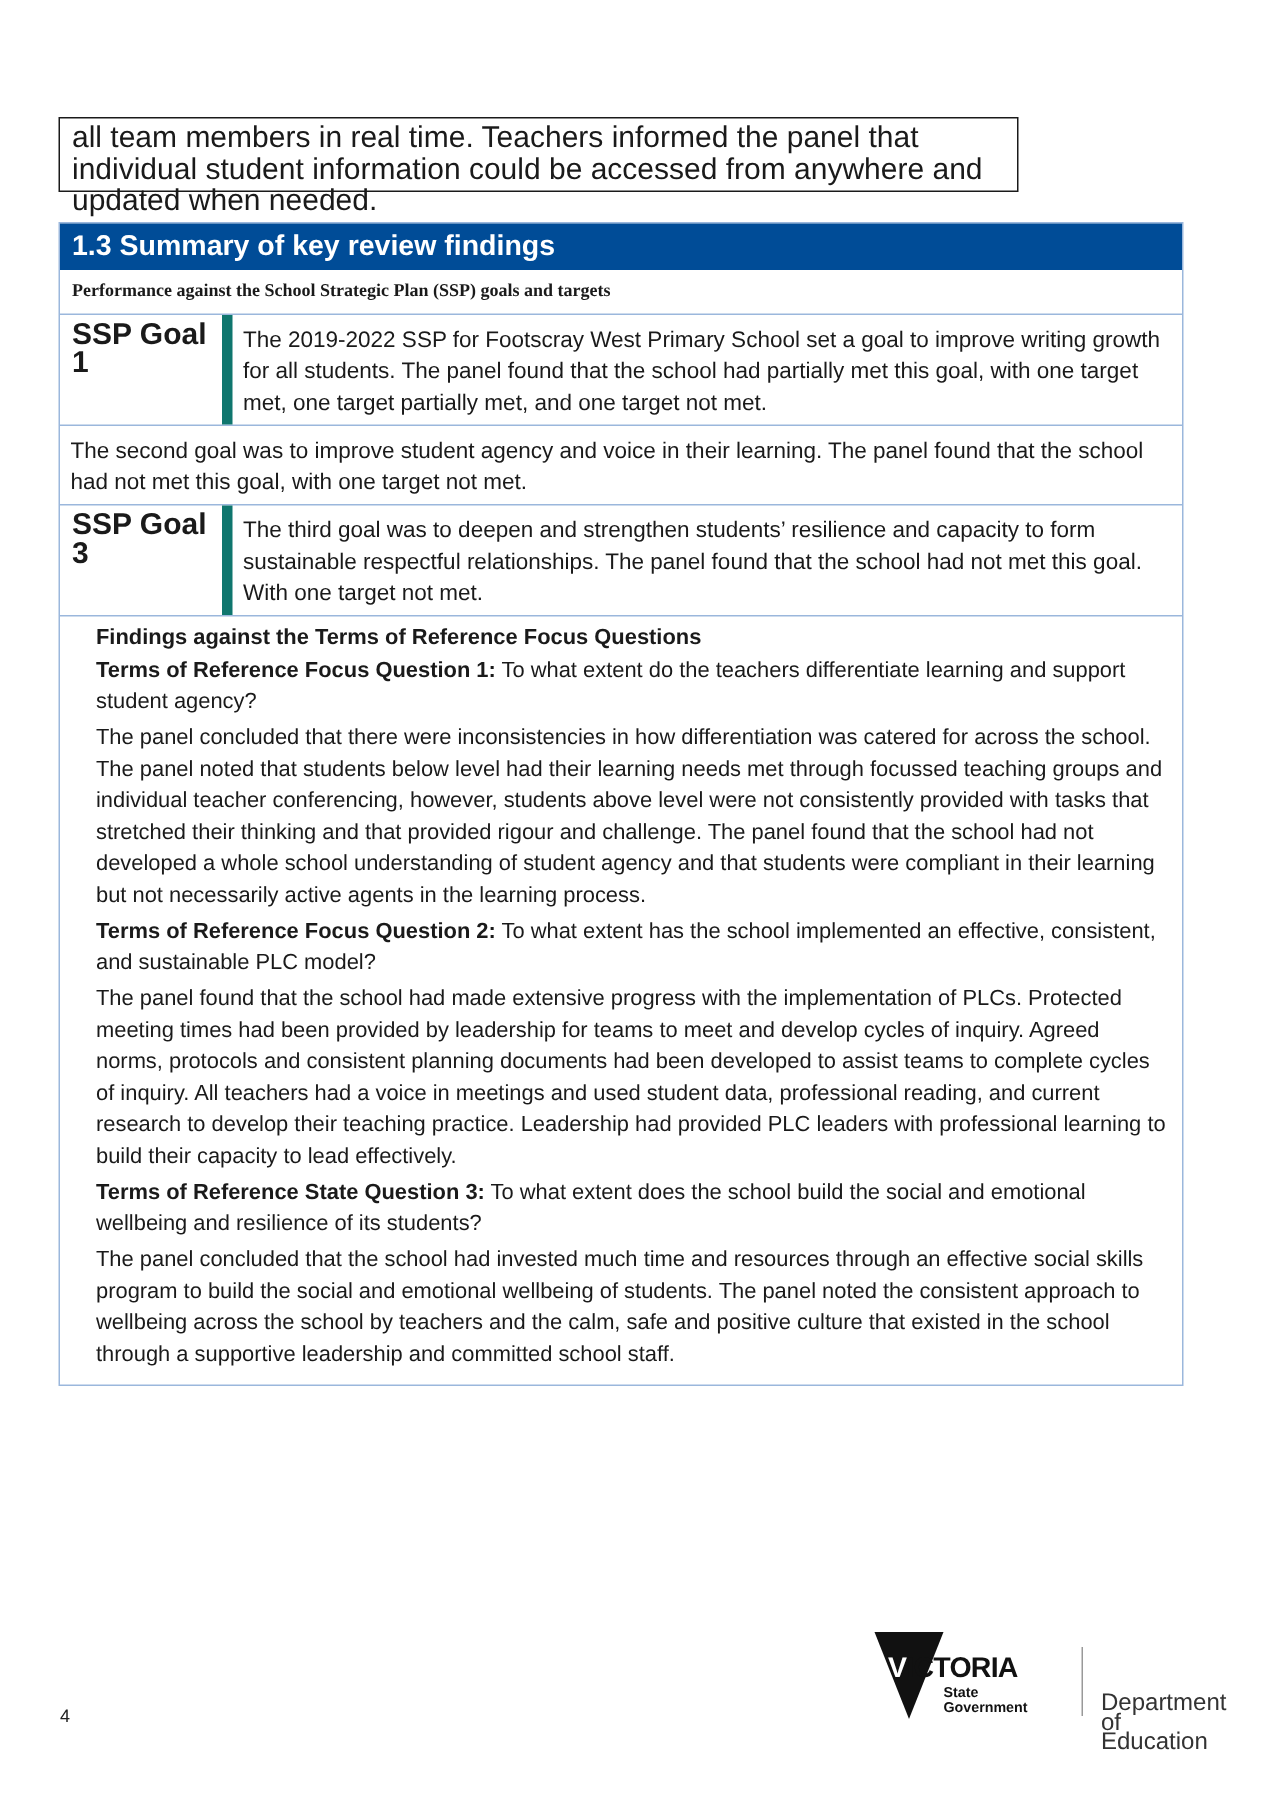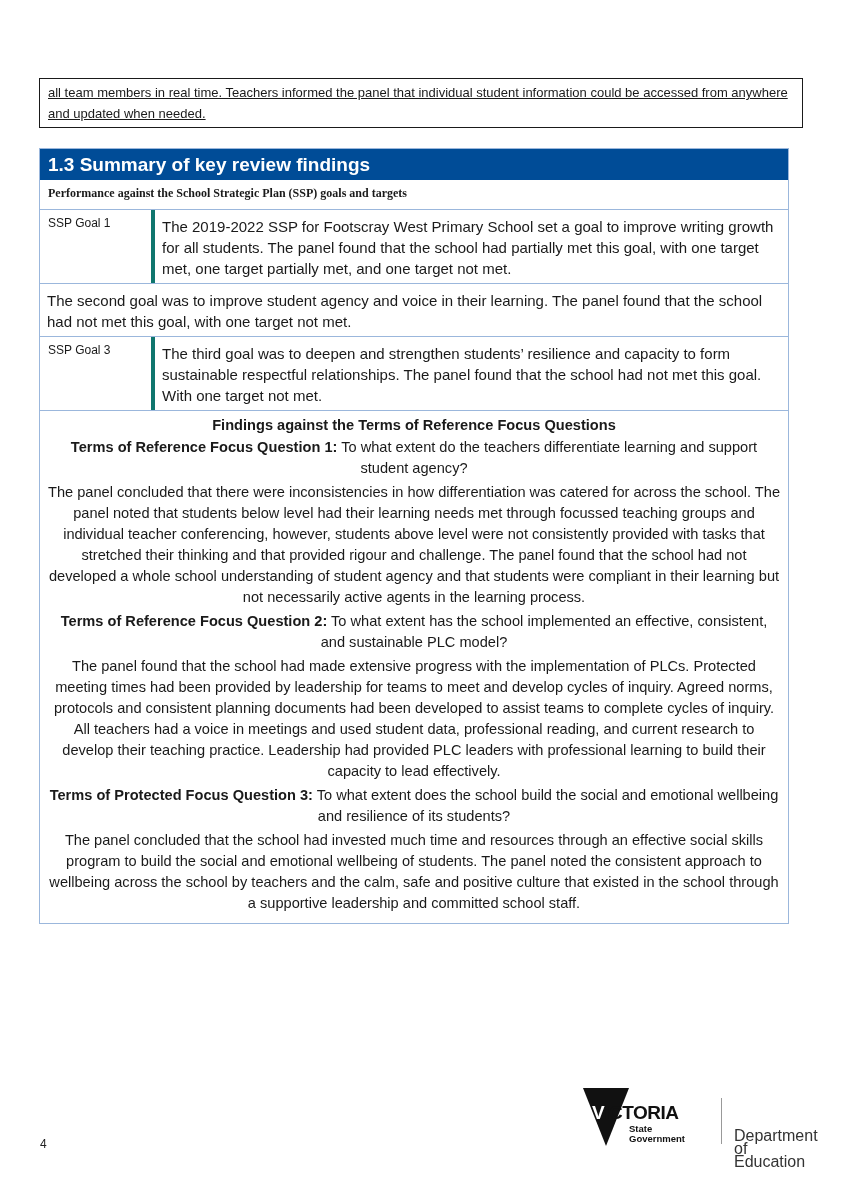--- a/index.html
+++ b/index.html
@@ -1,25 +1,25 @@
 <!DOCTYPE html>
 <html><head>
   <meta charset="utf-8">
   <style>
     html, body { margin: 0; padding: 0; background: #ffffff; }
     body { width: 849px; height: 1200px; position: relative; font-family: "Liberation Sans", sans-serif; color: #1a1a1a; overflow: hidden; }
-    .cont-box { position: absolute; left: 39px; top: 78px; width: 764px; height: 50px; border: 1.5px solid #1a1a1a; box-sizing: border-box; padding: 3px 8px; font-size: 13px; line-height: 21px; text-decoration: underline; }
+    .cont-box { position: absolute; left: 39px; top: 78px; width: 640px; height: 50px; border: 1.5px solid #1a1a1a; box-sizing: border-box; padding: 3px 8px; font-size: 20px; line-height: 21px; }
     .findings { position: absolute; left: 39px; top: 148px; width: 750px; border: 1.5px solid #9bb7dc; box-sizing: border-box; border-collapse: collapse; }
     .f-header { background: #004c97; color: #ffffff; font-weight: bold; font-size: 19px; height: 31px; line-height: 31px; padding: 0 8px; }
     .f-subhead { font-weight: bold; font-size: 12px; padding: 4px 8px 6px 8px; border-bottom: 1.5px solid #9bb7dc; line-height: 19px; font-family: Liberation Serif, serif; }
     .goal-row { display: flex; border-bottom: 1.5px solid #9bb7dc; }
-    .goal-label { width: 115px; flex: 0 0 115px; font-weight: normal; font-size: 12px; padding: 4px 8px; box-sizing: border-box; border-right: 4px solid #0f766e; line-height: 19px; }
+    .goal-label { width: 115px; flex: 0 0 115px; font-weight: bold; font-size: 20px; padding: 4px 8px; box-sizing: border-box; border-right: 7px solid #0f766e; line-height: 19px; }
     .goal-text { flex: 1; font-size: 15px; line-height: 21px; padding: 6px 8px 4px 7px; }
     .tor { padding: 4px 8px 6px 8px; font-size: 14.6px; line-height: 21px; }
-    .tor p { margin: 0 0 3px 0; text-align: center; }
+    .tor p { margin: 0 0 3px 16px; }
     .tor .title { font-weight: bold; margin-bottom: 1px; }
     .tor b { font-weight: bold; }
     .page-num { position: absolute; left: 40px; top: 1137px; font-size: 12px; color: #222; }
     .logo { position: absolute; left: 583px; top: 1088px; width: 230px; height: 62px; }
     .logo-tri { position: absolute; left: 0; top: 0; width: 0; height: 0; border-left: 23px solid transparent; border-right: 23px solid transparent; border-top: 58px solid #111; }
     .logo-victoria { position: absolute; left: 9px; top: 14px; font-weight: 900; font-size: 19px; letter-spacing: -0.5px; color: #111; font-family: "Liberation Sans", sans-serif; }
     .logo-victoria .v { color: #fff; }
     .logo-state { position: absolute; left: 46px; top: 36px; font-size: 9.5px; font-weight: bold; line-height: 10px; color: #111; }
     .logo-divider { position: absolute; left: 138px; top: 10px; width: 1px; height: 46px; background: #999; }
     .logo-dept { position: absolute; left: 151px; top: 3px; font-size: 16px; line-height: 13px; color: #333; margin-top: 38px; }
@@ -49,21 +49,21 @@
 
   <div class="tor">
     <p class="title">Findings against the Terms of Reference Focus Questions</p>
 
     <p><b>Terms of Reference Focus Question 1:</b><span> To what extent do the teachers differentiate learning and support student agency?</span></p>
     <p>The panel concluded that there were inconsistencies in how differentiation was catered for across the school. The panel noted that students below level had their learning needs met through focussed teaching groups and individual teacher conferencing, however, students above level were not consistently provided with tasks that stretched their thinking and that provided rigour and challenge. The panel found that the school had not developed a whole school understanding of student agency and that students were compliant in their learning but not necessarily active agents in the learning process.</p>
 
     <p><b>Terms of Reference Focus Question 2:</b><span> To what extent has the school implemented an effective, consistent, and sustainable PLC model?</span></p>
     <p>The panel found that the school had made extensive progress with the implementation of PLCs. Protected meeting times had been provided by leadership for teams to meet and develop cycles of inquiry. Agreed norms, protocols and consistent planning documents had been developed to assist teams to complete cycles of inquiry. All teachers had a voice in meetings and used student data, professional reading, and current research to develop their teaching practice.  Leadership had provided PLC leaders with professional learning to build their capacity to lead effectively.</p>
 
-    <p><b>Terms of Protected Focus Question 3:</b><span> To what extent does the school build the social and emotional wellbeing and resilience of its students?</span></p>
+    <p><b>Terms of Reference State Question 3:</b><span> To what extent does the school build the social and emotional wellbeing and resilience of its students?</span></p>
     <p>The panel concluded that the school had invested much time and resources through an effective social skills program to build the social and emotional wellbeing of students. The panel noted the consistent approach to wellbeing across the school by teachers and the calm, safe and positive culture that existed in the school through a supportive leadership and committed school staff.</p>
   </div>
 </div>
 
 <div class="page-num">4</div>
 
 <div class="logo">
   <div class="logo-tri"></div>
   <div class="logo-victoria"><span class="v">V</span><span>ICTORIA</span></div>
   <div class="logo-state">

